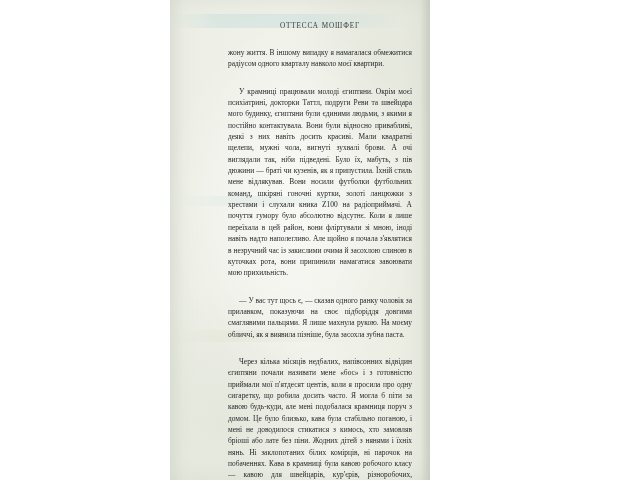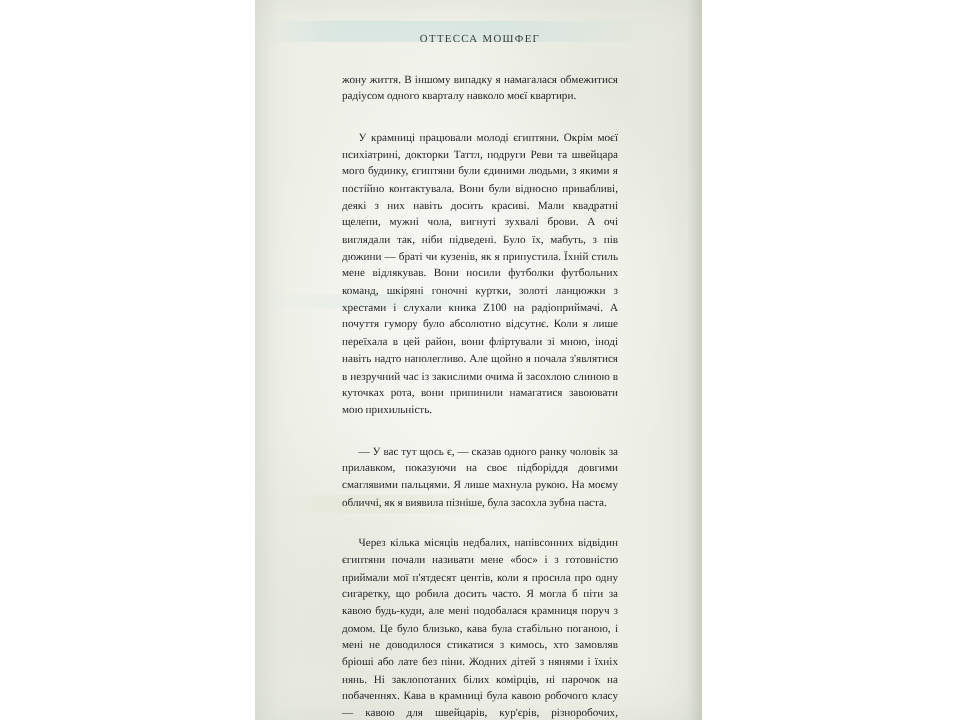--- a/index.html
+++ b/index.html
@@ -19,21 +19,21 @@
     width: 640px;
     height: 480px;
     background: #ffffff;
   }
 
   
   #book-page {
     position: absolute;
     left: 170px;
     top: 0px;
-    width: 298px;
+    width: 260px;
     height: 480px;
     background: #eceee5;
     background-image:
       linear-gradient(to right,
         #e4e6dd 0px,
         #edefe6 14px,
         #f1f2ea 50%,
         #eceee4 88%,
         #e7e9e0 100%);
     box-shadow: inset 0 0 26px rgba(180,185,170,0.30);

